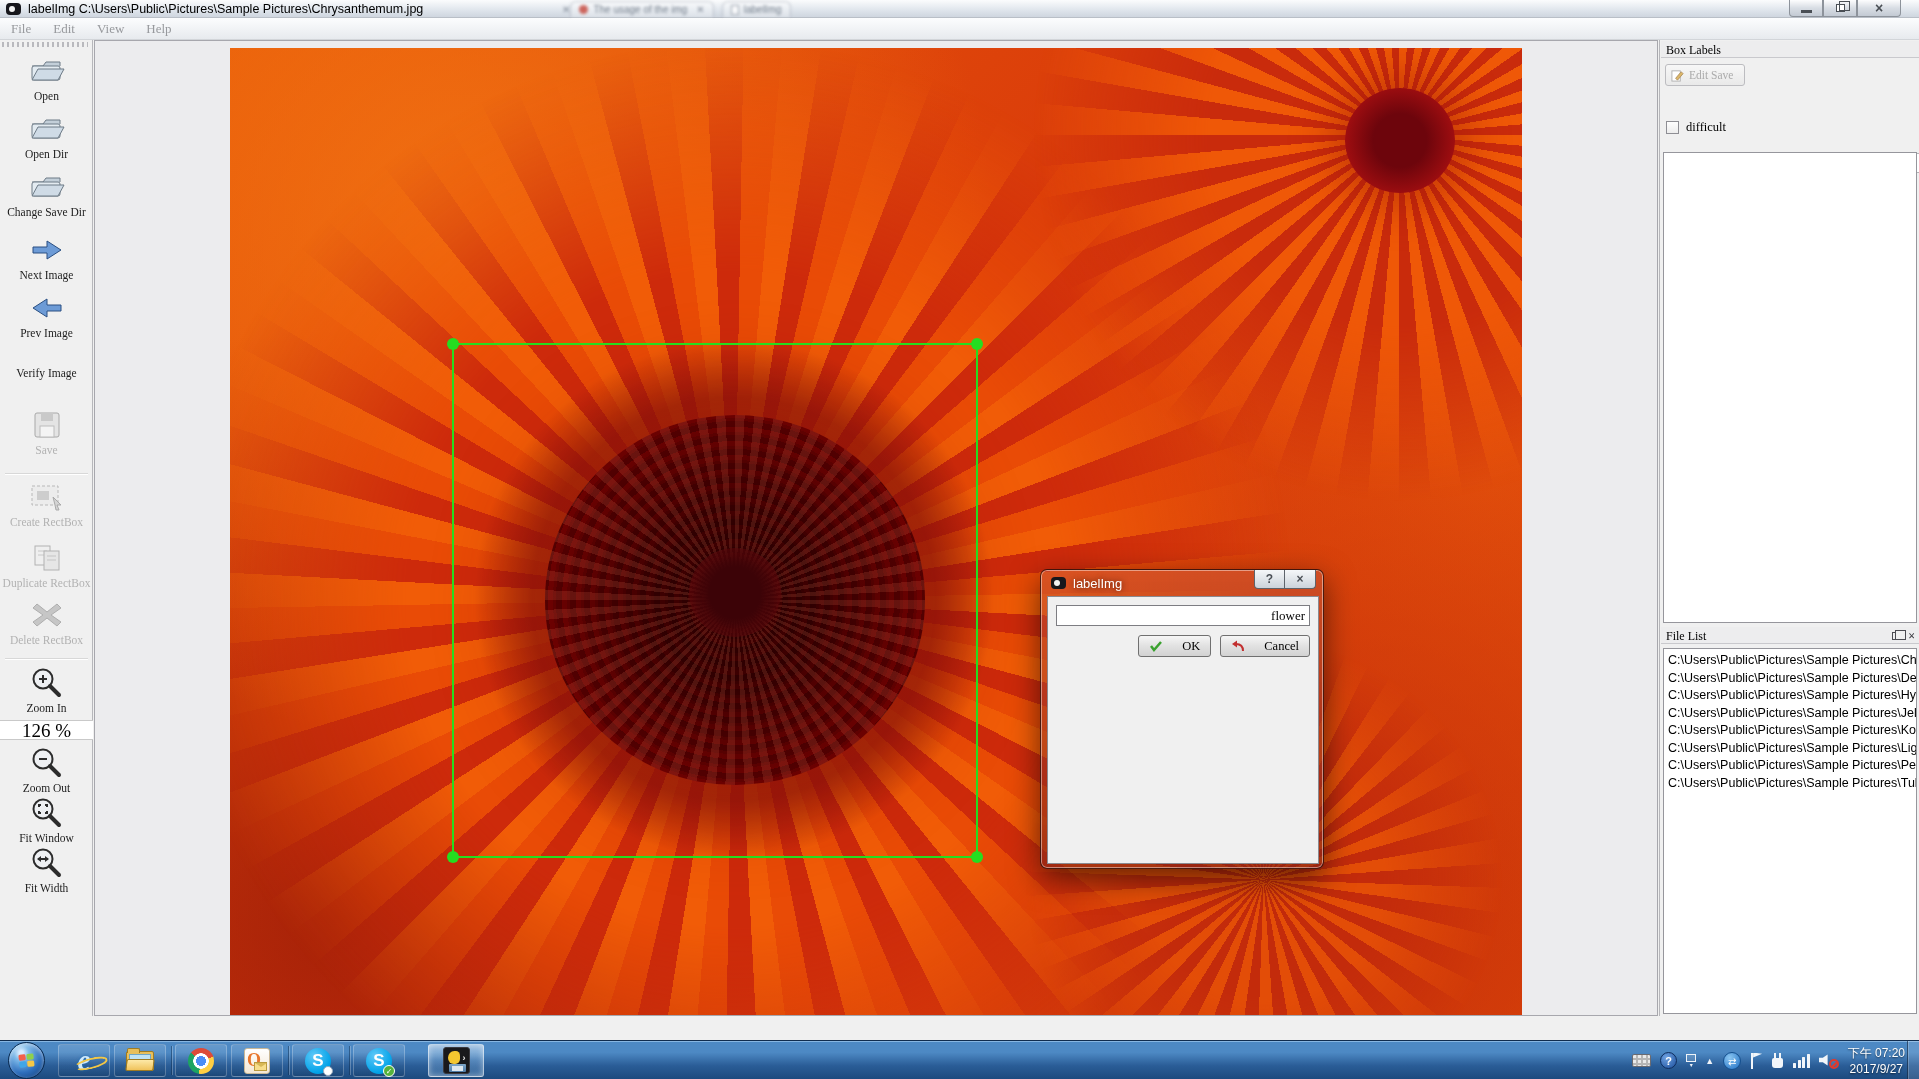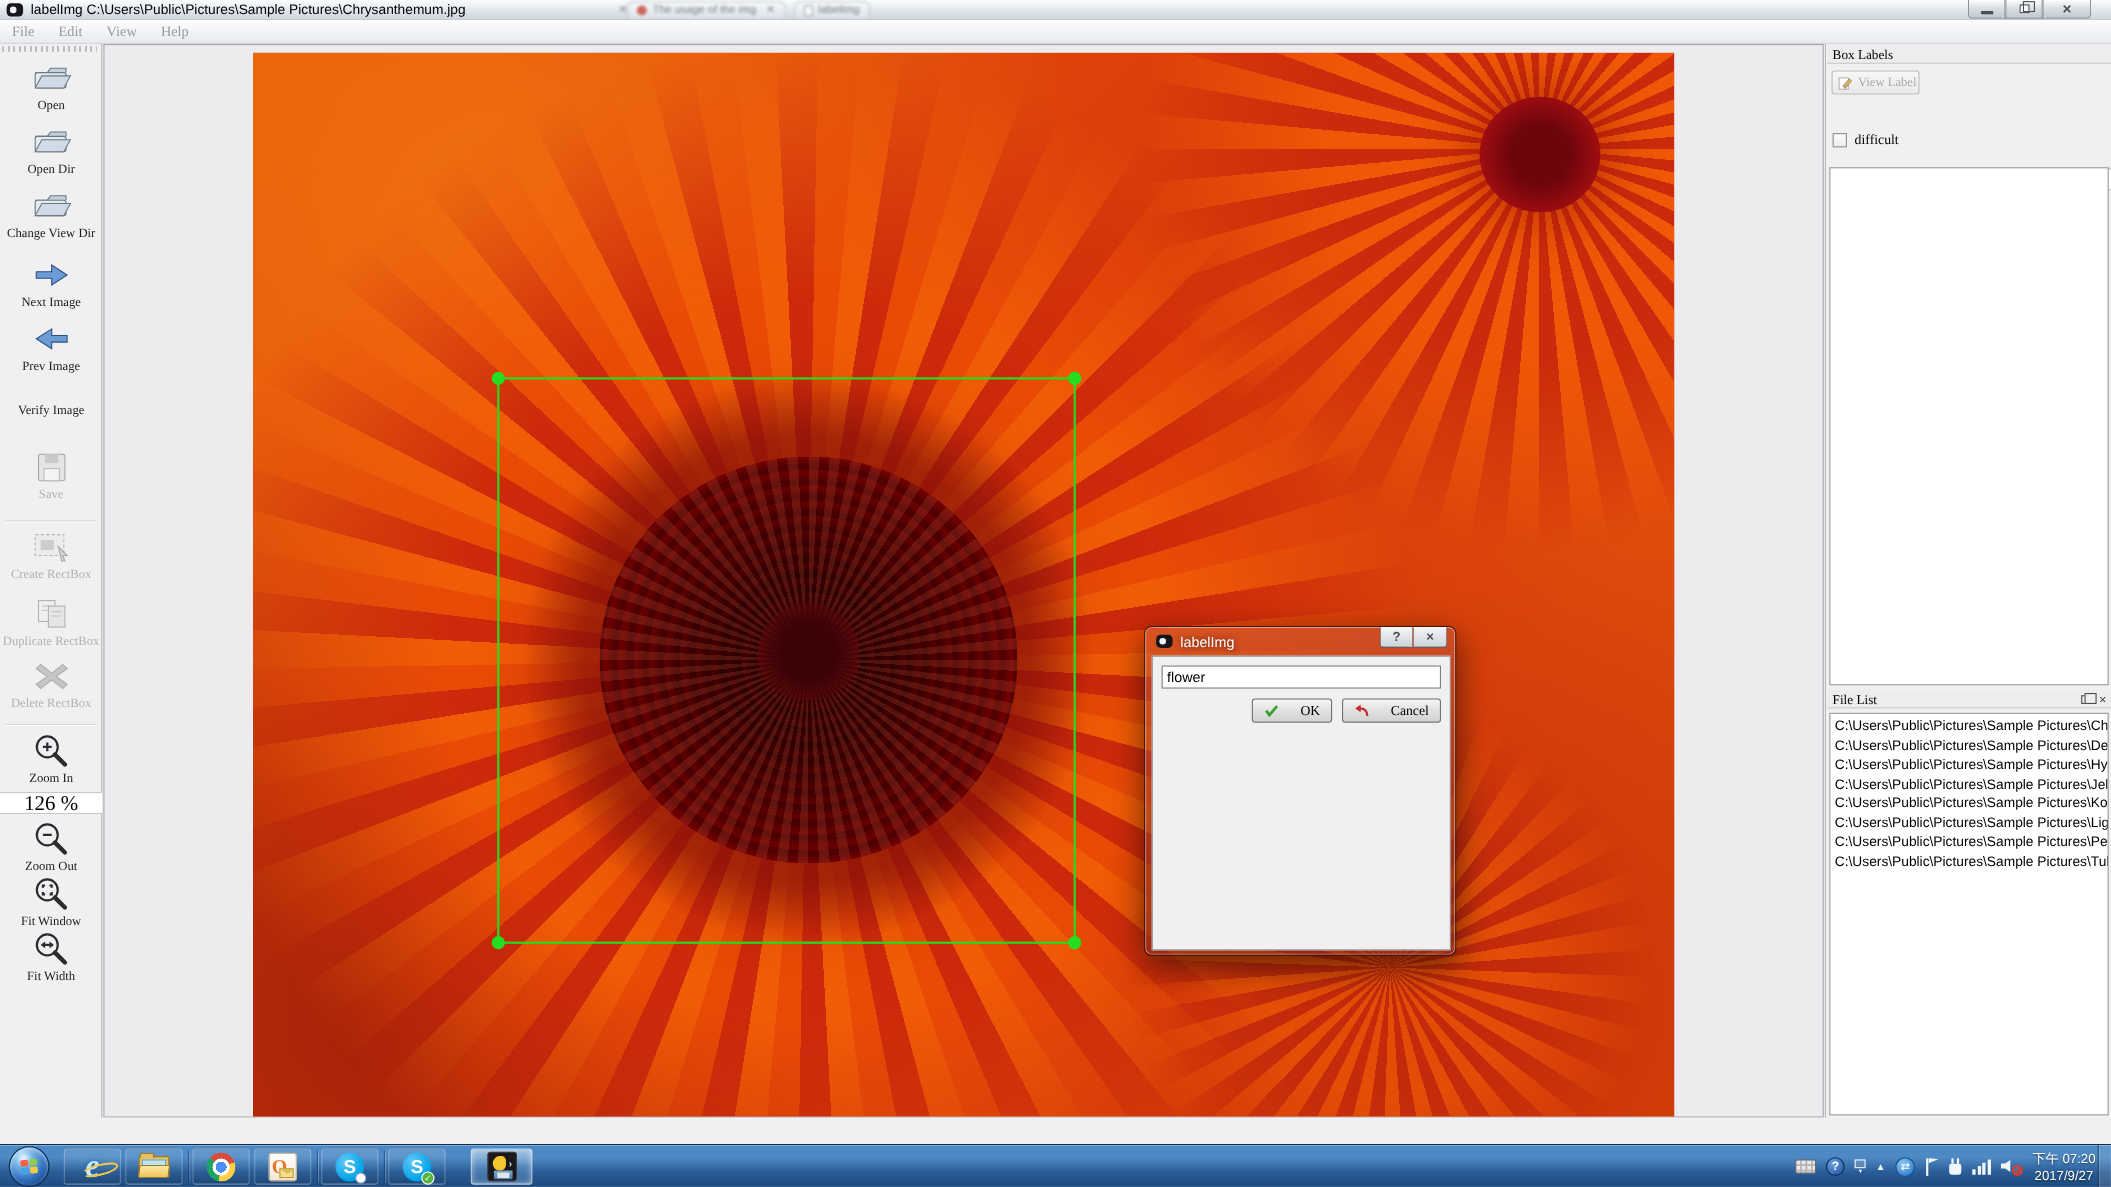--- a/index.html
+++ b/index.html
@@ -119,21 +119,21 @@
   .dlg-icon { width:15px; height:12px; background:#17171c; border-radius:4px; margin:0 7px 0 10px; position:relative; }
   .dlg-icon::after { content:""; position:absolute; left:3px; top:3px; width:6px; height:6px; background:#f2f2f2; border-radius:50%; }
   .dlg-title { color:#fff; font-size:13px; text-shadow:0 0 6px rgba(0,0,0,.7); }
   .dlg-btns { position:absolute; right:7px; top:0; display:flex; }
   .dlg-btn { width:31px; height:19px; background:linear-gradient(#f5f7f9,#ccd3da); border:1px solid #5e646b; border-top:none;
     display:flex; align-items:center; justify-content:center; font-size:12px; font-weight:bold; color:#4a4f55; }
   .dlg-btn:first-child { border-radius:0 0 0 4px; }
   .dlg-btn:last-child { border-radius:0 0 4px 0; border-left:none; }
   .dlg-client { position:absolute; left:6px; top:26px; width:272px; height:268px; background:#f0f0f0; border:1px solid #8a8a90; }
   .dlg-input { position:absolute; left:8px; top:8px; width:254px; height:21px; background:#fff; border:1px solid #7d7d82;
-    font-family:Liberation Sans, sans-serif; font-size:13px; padding:0 4px; color:#000; }
+    font-family:Liberation Serif, serif; font-size:13px; padding:0 4px; color:#000;text-align:right; }
   .dlg-buttonrow { position:absolute; right:8px; top:38px; display:flex; gap:9px; }
   .dlg-push { height:22px; padding:0 10px; background:linear-gradient(#f6f6f6,#e3e3e3 45%,#d2d2d2); border:1px solid #707070;
     border-radius:3px; display:flex; align-items:center; gap:19px; font-family:"Liberation Serif","DejaVu Serif",serif; font-size:12.5px; color:#000; }
   .dlg-list { position:absolute; left:8px; top:68px; width:254px; height:192px; background:#fff; border:1px solid #7d7d82; padding:3px 0 0 7px; }
   .dlg-list-item { font-size:13.5px; color:#000; line-height:22px; }
 
   
   .taskbar { position:absolute; left:0; top:1040px; width:1919px; height:39px; z-index:40;
     background:linear-gradient(#86b6e2 0 1px, #4d89c4 1px 30%, #2a5d97 65%, #1c4a7e); border-top:1px solid #102c4e; }
   .tb-btn { position:absolute; top:3px; width:52px; height:33px; border:1px solid rgba(255,255,255,.25); border-radius:3px;
@@ -289,21 +289,21 @@
     </div>
 
     <div class="tb-item" style="top:130px">
       <div class="tb-ico">
         <svg width="36" height="28" viewBox="0 0 36 28">
             <path d="M3 9 L14 9 L17 5 L31 5 L31 9" fill="#c3cfd9" stroke="#6d7a86"></path>
             <rect x="3" y="9" width="28" height="14" rx="2" fill="#e3ebf1" stroke="#6d7a86"></rect>
             <path d="M3 23 L9 12 L35 12 L29 23 Z" fill="#cfdbe6" stroke="#6d7a86"></path>
           </svg>
       </div>
-      <div class="tb-label">Change View Dir</div>
+      <div class="tb-label">Change Save Dir</div>
     </div>
 
     <div class="tb-item" style="top:193px">
       <div class="tb-ico">
         <svg width="34" height="24" viewBox="0 0 34 24">
             <polygon points="3,9 17,9 17,3 31,12 17,21 17,15 3,15" fill="#6d9bd6" stroke="#2a4f82"></polygon>
           </svg>
       </div>
       <div class="tb-label">Next Image</div>
     </div>
@@ -422,21 +422,21 @@
 
   <div class="rightpanel">
     <div class="dock-header" style="top:1px">
       <span>Box Labels</span>
     </div>
     <div class="edit-label-btn">
       <svg width="13" height="13" viewBox="0 0 14 14">
           <rect x="1" y="2" width="9" height="11" fill="#fff" stroke="#b0b0b0"></rect>
           <polygon points="5,10 11,3 13,5 7,12" fill="#ddb868" stroke="#b09060"></polygon>
         </svg>
-      <span>View Label</span>
+      <span>Edit Save</span>
     </div>
     <div class="check-row" style="left:6px; top:56px">
       <div class="checkbox"></div>
       <span>difficult</span>
     </div>
     <div class="check-row" style="left:13px; top:92px; position:absolute;">
       <div class="checkbox"></div>
       <span>Use default label</span>
       <input class="default-input" value="" style="">
     </div>

